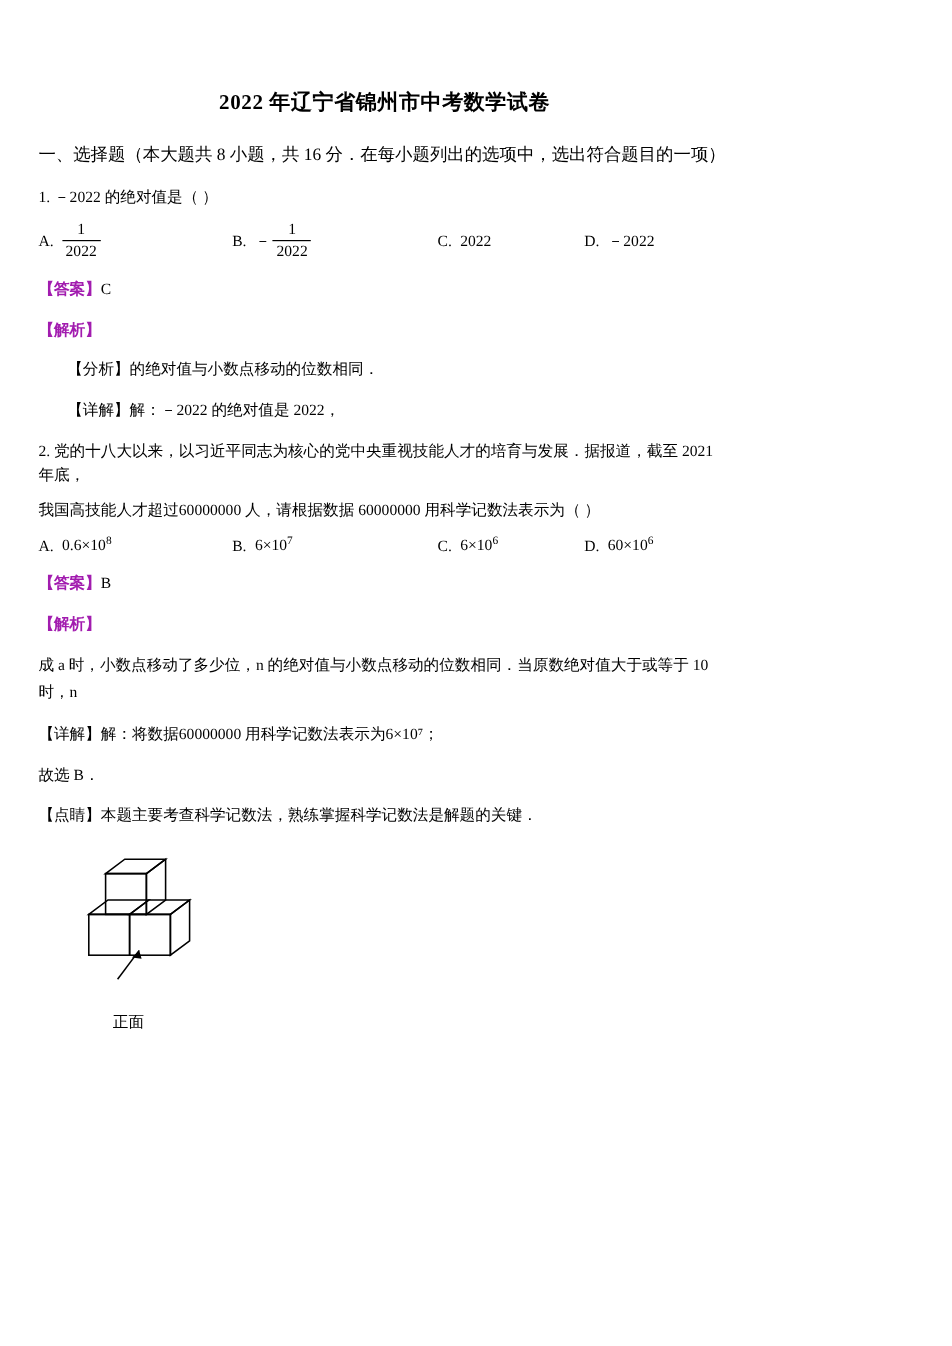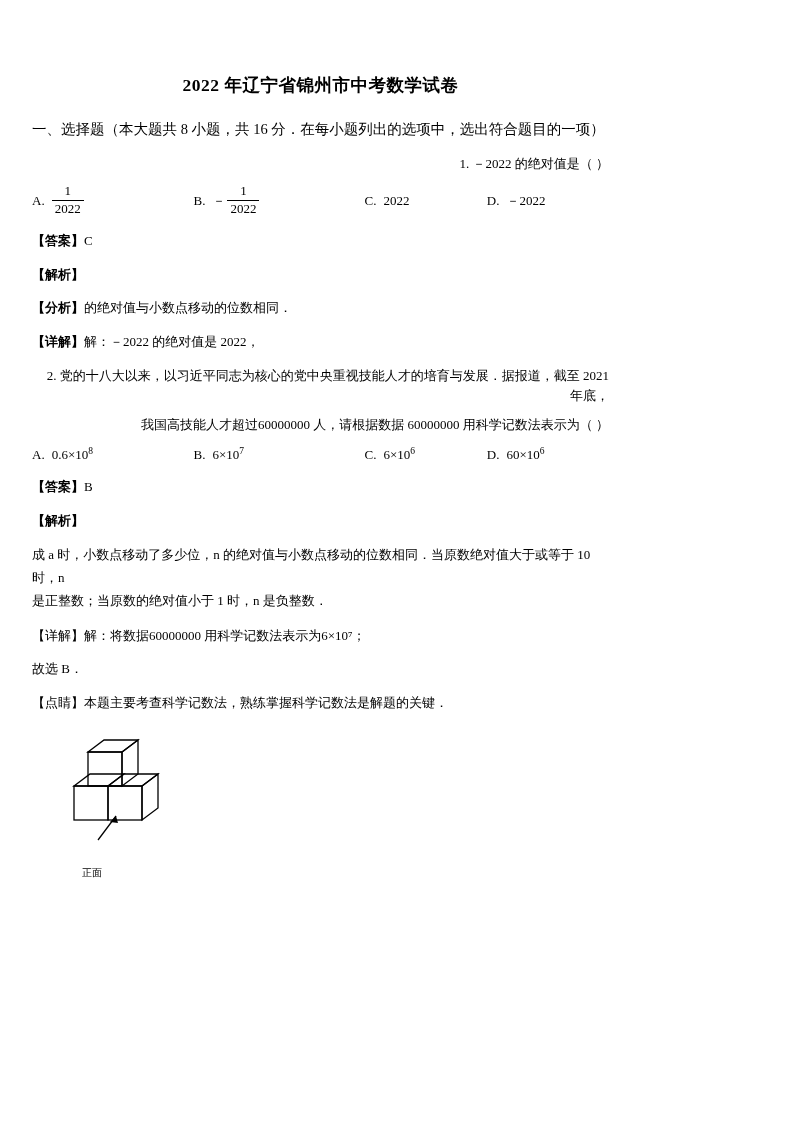--- a/index.html
+++ b/index.html
@@ -29,34 +29,34 @@
   .section-head {
     font-size: 14.5px;
     font-weight: normal;
     margin-top: 22px;
     line-height: 1.5;
   }
   .q-line {
     font-size: 13px;
     line-height: 1.55;
     margin-top: 13px;
-    text-align: right;
   }
   .q-line.tight { margin-top: 9px; }
   .para {
     font-size: 13px;
     line-height: 1.6;
     margin-top: 13px;
   }
   .ans-tag {
-    color: #000000;
+    color: #a21caf;
     font-weight: bold;
   }
   .tag {
-    font-weight: bold;
+    font-weight: normal;
+    margin-left: 24px;
   }
   .opts {
     display: flex;
     margin-top: 11px;
     font-size: 13px;
   }
   .opt {
     display: flex;
     align-items: center;
   }
@@ -93,22 +93,22 @@
   .sci sup { font-size: 9.5px; vertical-align: super; }
   .q2-body { margin-top: 13px; font-size: 13px; line-height: 1.75; }
   .q2-body div { }
   .figure-wrap {
     margin-top: 16px;
     margin-left: 28px;
     width: 150px;
   }
   .fig-caption {
     text-align: left;
-    font-size: 10px;
-    margin-left: 22px;
+    font-size: 13px;
+    margin-left: 34px;
     margin-top: 2px;
   }
   sup.sup-small { font-size: 9.5px; }
 </style>
 </head>
 <body>
 
 <div class="page">
 
   <div class="doc-title">2022 年辽宁省锦州市中考数学试卷</div>
@@ -196,21 +196,20 @@
   <div class="para">
     <span class="ans-tag">【答案】</span><span>B</span>
   </div>
 
   <div class="para">
     <span class="ans-tag">【解析】</span>
   </div>
 
   <div class="q2-body">
     <div>成 a 时，小数点移动了多少位，n 的绝对值与小数点移动的位数相同．当原数绝对值大于或等于 10 时，n</div>
-    <div>是正整数；当原数的绝对值小于 1 时，n 是负整数．</div>
   </div>
 
   <div class="para">【详解】解：将数据60000000 用科学记数法表示为6×10⁷；</div>
   <div class="para">故选 B．</div>
   <div class="para">【点睛】本题主要考查科学记数法，熟练掌握科学记数法是解题的关键．</div>
 
 
   <div class="figure-wrap">
     <svg width="150" height="130" viewBox="0 0 150 130">
       <g fill="none" stroke="#000" stroke-width="1.3">

